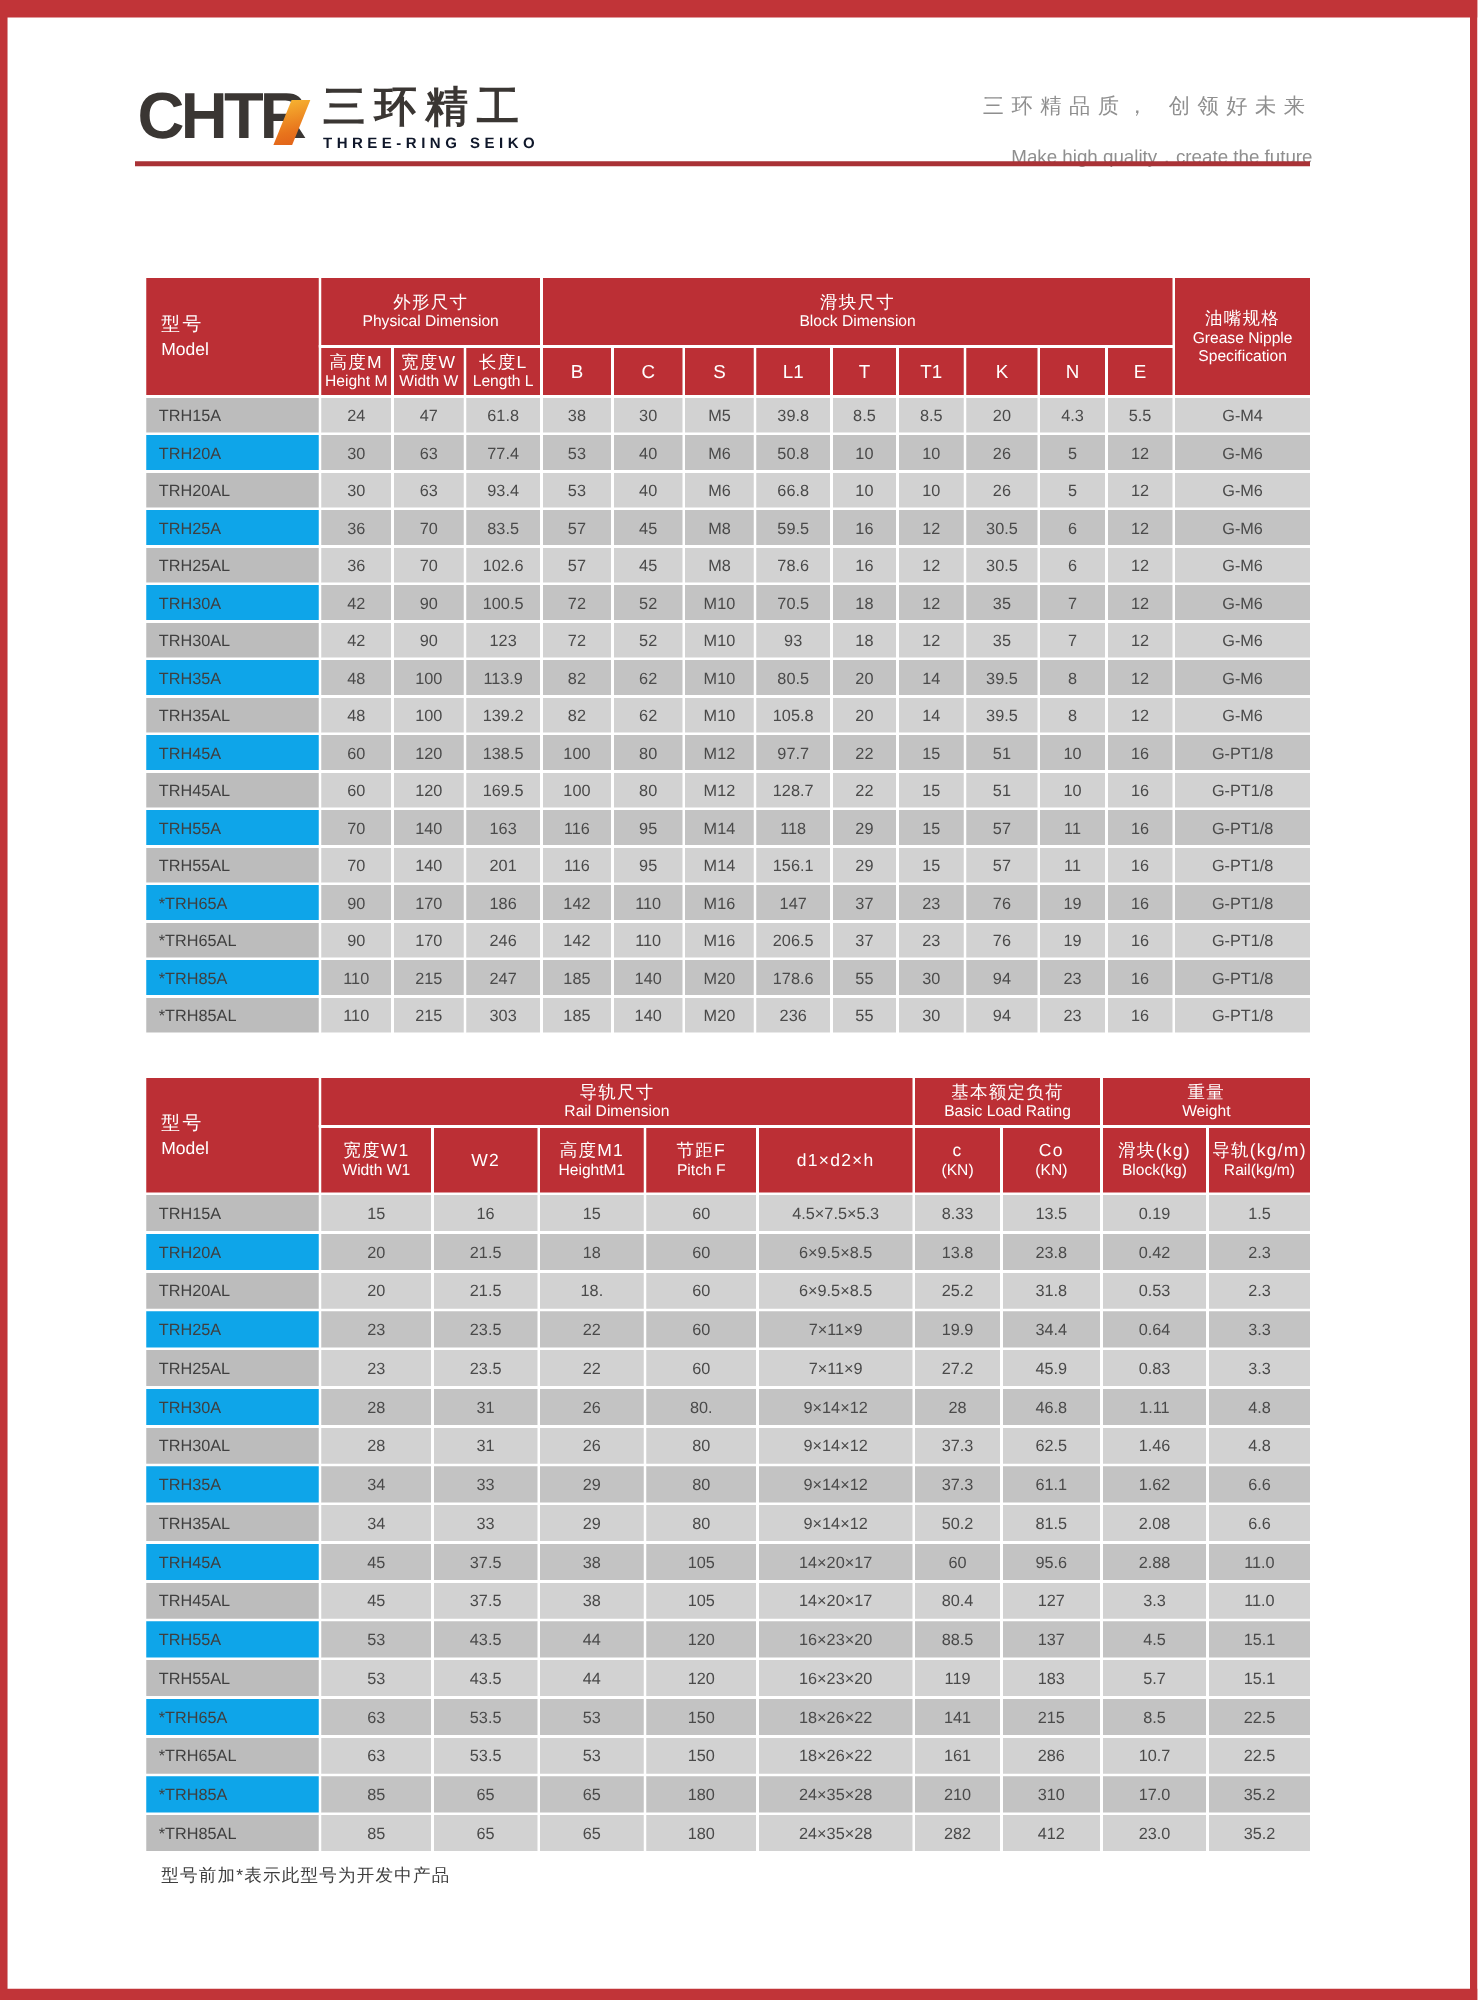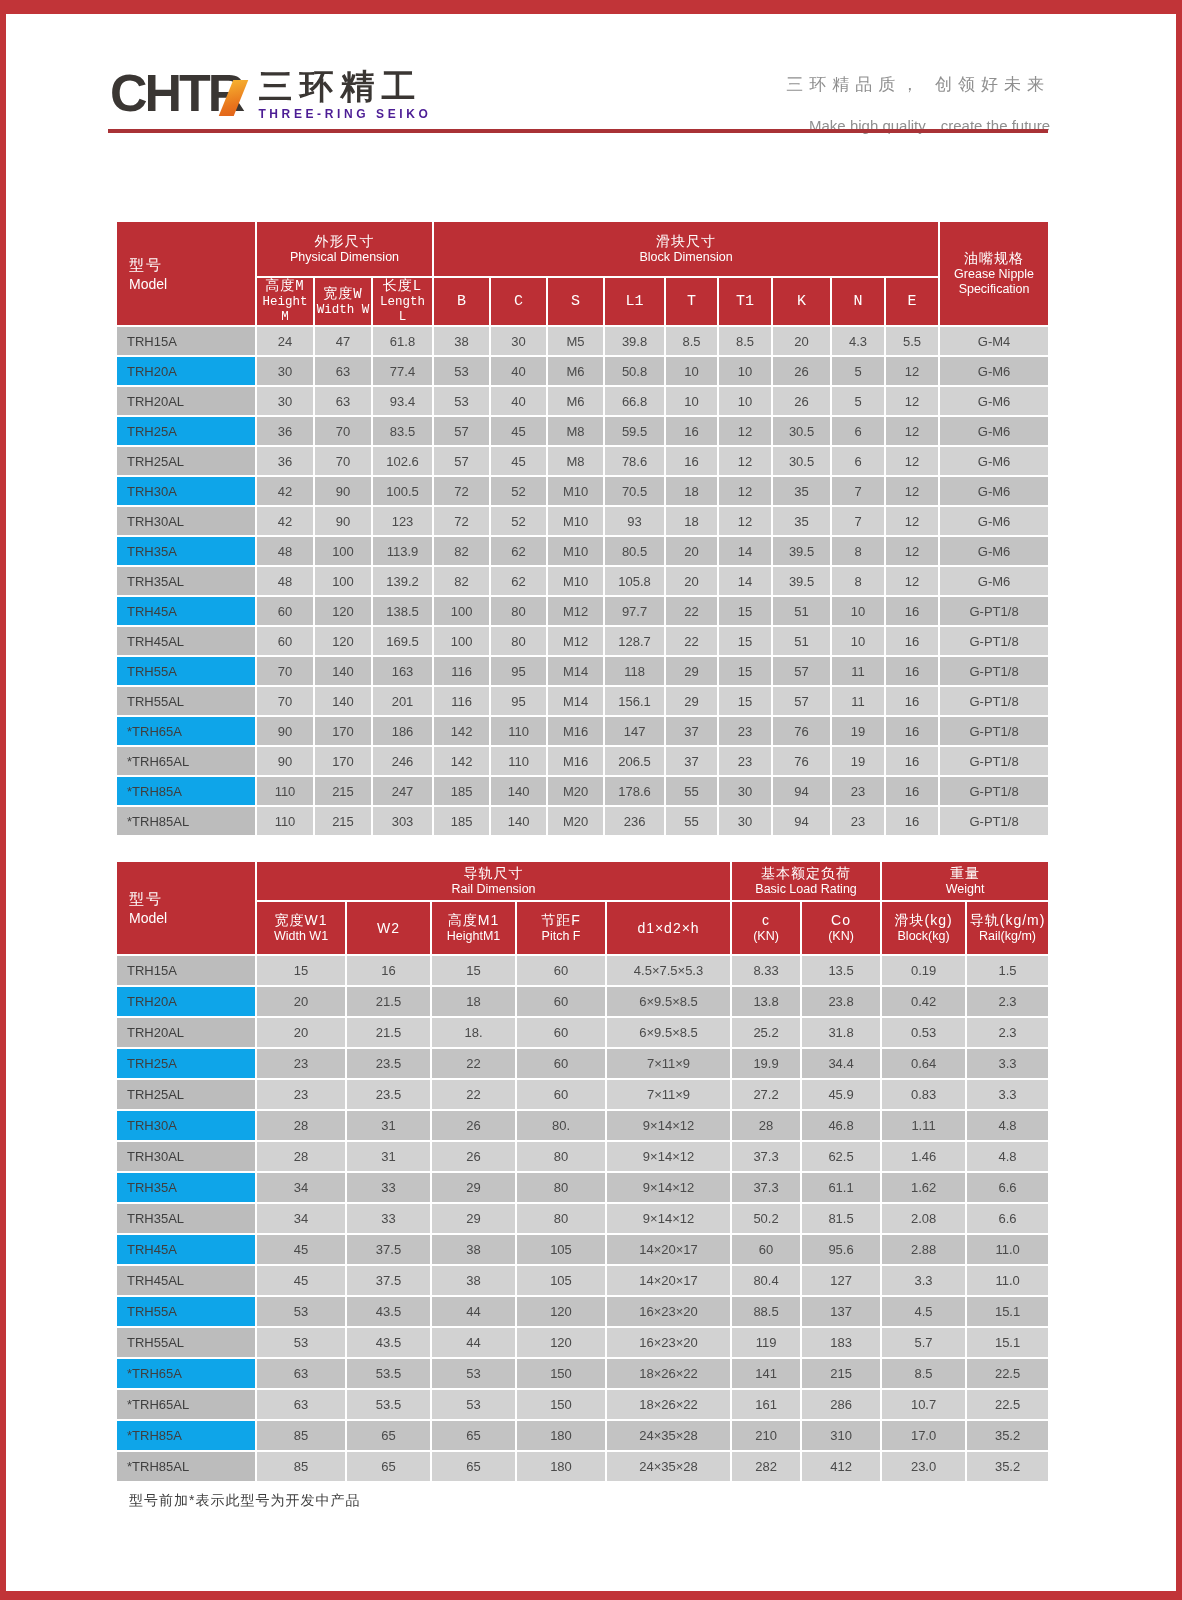--- a/index.html
+++ b/index.html
@@ -23,21 +23,21 @@
     font-size:52px;font-weight:bold;letter-spacing:-3px;color:#3a3633;
     line-height:54px;position:relative;z-index:2;
   }
   .orange-accent{
     position:absolute;left:116px;top:14px;width:15px;height:36px;z-index:3;
     background:linear-gradient(165deg,#f6b130 0%,#e8741c 70%,#e2641a 100%);
     transform:skewX(-22deg);
   }
   .logo-names{margin-left:16px;padding-top:2px;}
   .logo-zh{font-size:34px;font-weight:bold;color:#3a3633;letter-spacing:7px;line-height:36px;}
-  .logo-en{font-size:12px;font-weight:bold;color:#4c1d95;letter-spacing:3.6px;line-height:16px;margin-top:2px;}
+  .logo-en{font-size:12px;font-weight:bold;color:#0f172a;letter-spacing:3.6px;line-height:16px;margin-top:2px;}
   .tagline{position:absolute;right:0;top:8px;text-align:right;}
   .tag-zh{font-size:17px;color:#8f8f8f;letter-spacing:6px;line-height:22px;}
   .tag-en{font-size:15px;color:#8f8f8f;line-height:20px;margin-top:20px;}
   .rule{position:absolute;left:108px;top:129px;width:940px;height:4px;background:#a93236;}
 
   
   table{border-collapse:collapse;table-layout:fixed;width:933px;background:#ffffff;}
   th,td{border:2px solid #ffffff;overflow:hidden;padding:0;}
   th{background:#bc2f35;color:#ffffff;font-weight:normal;text-align:center;vertical-align:middle;}
   th .zh{display:block;font-size:14px;letter-spacing:1px;line-height:17px;}
@@ -49,21 +49,21 @@
   th.model-h .en{font-size:14px;line-height:18px;}
   td{font-size:13px;color:#4a4a4a;text-align:center;vertical-align:middle;}
   tr.odd  td{background:#d2d2d2;}
   tr.even td{background:#c3c3c3;}
   tr.odd  td:first-child{background:#bcbcbc;}
   tr.even td:first-child{background:#0ea5e9;}
   td:first-child{text-align:left;padding-left:10px;color:#3f3f3f;}
 
   .t1{position:absolute;left:115px;top:220px;}
   .t1 thead tr:first-child th{height:54px;}
-  .t1 thead tr:last-child th{height:38px;font-family:Liberation Mono, monospace;}
+  .t1 thead tr:last-child th{height:38px;}
   .t1 tbody td{height:28px;}
 
   .t2{position:absolute;left:115px;top:860px;}
   .t2 thead tr:first-child th{height:38px;}
   .t2 thead tr:last-child th{height:52px;}
   .t2 tbody td{height:29px;}
 
   .footnote{position:absolute;left:129px;top:1492px;font-size:14px;color:#3d3d3d;letter-spacing:1px;}
 
   .page-footer{position:absolute;top:1598px;right:132px;display:flex;align-items:flex-end;}

